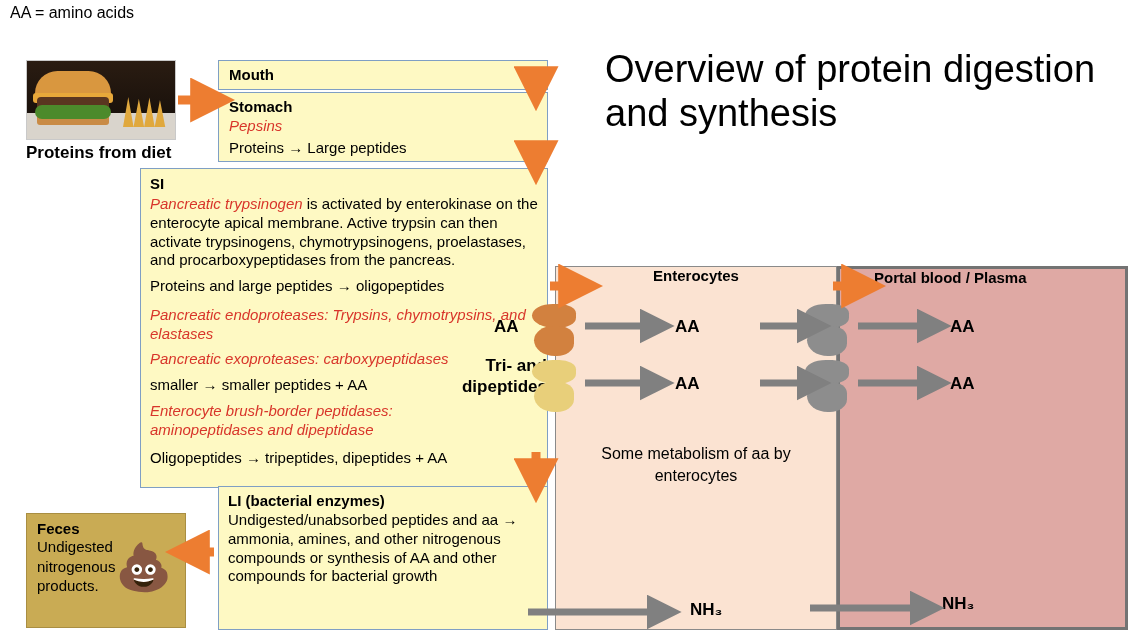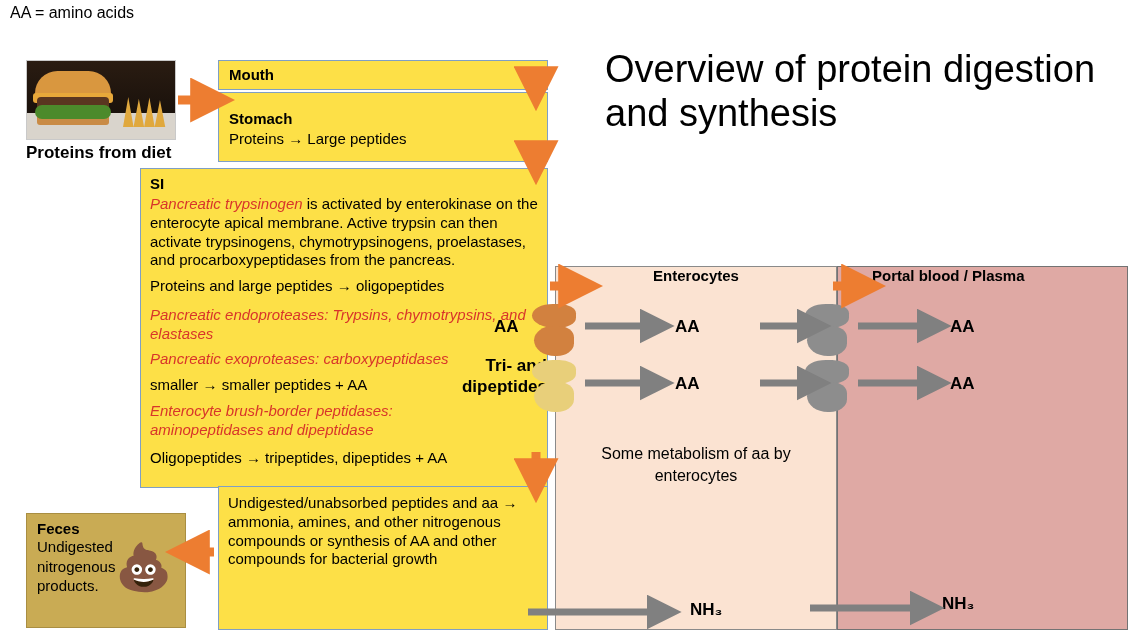--- a/index.html
+++ b/index.html
@@ -33,50 +33,50 @@
      clip-path:polygon(0 100%,12% 0,24% 100%,36% 6%,48% 100%,60% 2%,72% 100%,84% 10%,96% 100%);}
   #burger .lettuce{position:absolute;left:8px;bottom:20px;width:76px;height:14px;background:#4c8a2b;border-radius:7px;}
   #burger .bunB{position:absolute;left:10px;bottom:14px;width:72px;height:14px;background:#c98b46;border-radius:3px;}
   #burger .patty{position:absolute;left:10px;bottom:26px;width:72px;height:16px;background:#5a3620;border-radius:4px;}
   #burger .cheese{position:absolute;left:6px;bottom:36px;width:80px;height:10px;background:#e8a83a;border-radius:3px;}
   #burger .bunT{position:absolute;left:8px;bottom:42px;width:76px;height:26px;background:#d9973f;border-radius:38px 38px 6px 6px;}
   #burger-label{left:26px;top:143px;width:160px;font-size:17px;font-weight:bold;}
 
   
   .bluebox{
-    background:#fde047;border:1px solid #7f9fc4;
+    background:#fef9c3;border:1px solid #7f9fc4;
     box-sizing:border-box;
   }
   .boxtitle{font-weight:bold;font-size:15px;}
   .red-ital{color:#d8352a;font-style:italic;}
   .txt{font-size:15px;line-height:1.25;}
 
   #mouth{left:218px;top:60px;width:330px;height:30px;padding:5px 0 0 10px;}
-  #stomach{left:218px;top:92px;width:330px;height:70px;padding:17px 0 0 10px;}
+  #stomach{left:218px;top:92px;width:330px;height:70px;padding:5px 0 0 10px;}
   #stomach .l2{margin-top:2px;}
   #stomach .l3{margin-top:3px;}
 
   #si{left:140px;top:168px;width:408px;height:320px;padding:6px 0 0 9px;}
   #si .line{margin-top:7px;}
 
   #li{left:218px;top:486px;width:330px;height:144px;padding:5px 0 0 9px;}
   #li .urea{font-weight:bold;font-size:17px;text-align:right;padding-right:26px;margin-top:6px;}
 
   
   #feces{
     left:26px;top:513px;width:160px;height:115px;
     background:#c9ab54;border:1px solid #a98e42;box-sizing:border-box;padding:6px 0 0 10px;
   }
   #feces .ttl{font-weight:bold;font-size:15px;}
   #feces .body{font-size:15px;line-height:1.3;width:82px;}
   #poop{position:absolute;right:12px;top:30px;font-size:46px;line-height:1;}
 
   
   #enterocytes{left:555px;top:266px;width:282px;height:364px;background:#fbe3d2;border:1px solid #8a8a8a;box-sizing:border-box;}
-  #plasma{left:837px;top:266px;width:291px;height:364px;background:#dfa9a4;border:1px solid #737373;box-sizing:border-box;}
+  #plasma{left:837px;top:266px;width:291px;height:364px;background:#dfa9a4;border:3px solid #737373;box-sizing:border-box;}
   .panel-hdr{font-weight:bold;font-size:15px;text-align:center;}
   #plasma .panel-hdr{text-align:left;margin-left:34px;}
 
   #metab{left:565px;top:443px;width:262px;text-align:center;font-size:16px;line-height:1.35;}
 
   
   .aa{font-weight:bold;font-size:17px;position:absolute;}
   #aa-left{left:494px;top:317px;}
   #aa-e1{left:675px;top:317px;}
   #aa-p1{left:950px;top:317px;}
@@ -121,37 +121,39 @@
   </div>
 </div>
 <div class="abs" id="burger-label">Proteins from diet</div>
 
 <div class="abs bluebox" id="mouth">
   <div class="boxtitle">Mouth</div>
 </div>
 
 <div class="abs bluebox" id="stomach">
   <div class="boxtitle">Stomach</div>
+  <div class="txt red-ital l2">Pepsins</div>
   <div class="txt l3">Proteins → Large peptides</div>
 </div>
 
 <div class="abs bluebox" id="si">
   <div class="boxtitle">SI</div>
   <div class="txt" style="margin-top:3px;width:392px;">
     <span class="red-ital">Pancreatic trypsinogen</span><span> is activated by enterokinase on the enterocyte apical membrane. Active trypsin can then activate trypsinogens, chymotrypsinogens, proelastases, and procarboxypeptidases from the pancreas.</span>
   </div>
   <div class="txt line">Proteins and large peptides → oligopeptides</div>
   <div class="txt red-ital line" style="width:390px;margin-top:10px;">Pancreatic endoproteases: Trypsins, chymotrypsins, and elastases</div>
   <div class="txt red-ital line">Pancreatic exoproteases: carboxypeptidases</div>
   <div class="txt line">smaller → smaller peptides + AA</div>
   <div class="txt red-ital line" style="width:330px;">Enterocyte brush-border peptidases: aminopeptidases and dipeptidase</div>
   <div class="txt line" style="margin-top:10px;">Oligopeptides → tripeptides, dipeptides + AA</div>
 </div>
 
 <div class="abs bluebox" id="li">
+  <div class="boxtitle">LI (bacterial enzymes)</div>
   <div class="txt" style="width:312px;margin-top:2px;">Undigested/unabsorbed peptides and aa → ammonia, amines, and other nitrogenous compounds or synthesis of AA and other compounds for bacterial growth</div>
 </div>
 
 <div class="abs" id="feces">
   <div class="ttl">Feces</div>
   <div class="body">Undigested nitrogenous products.</div>
   <div id="poop">💩</div>
 </div>
 
 <div class="abs" id="enterocytes">

